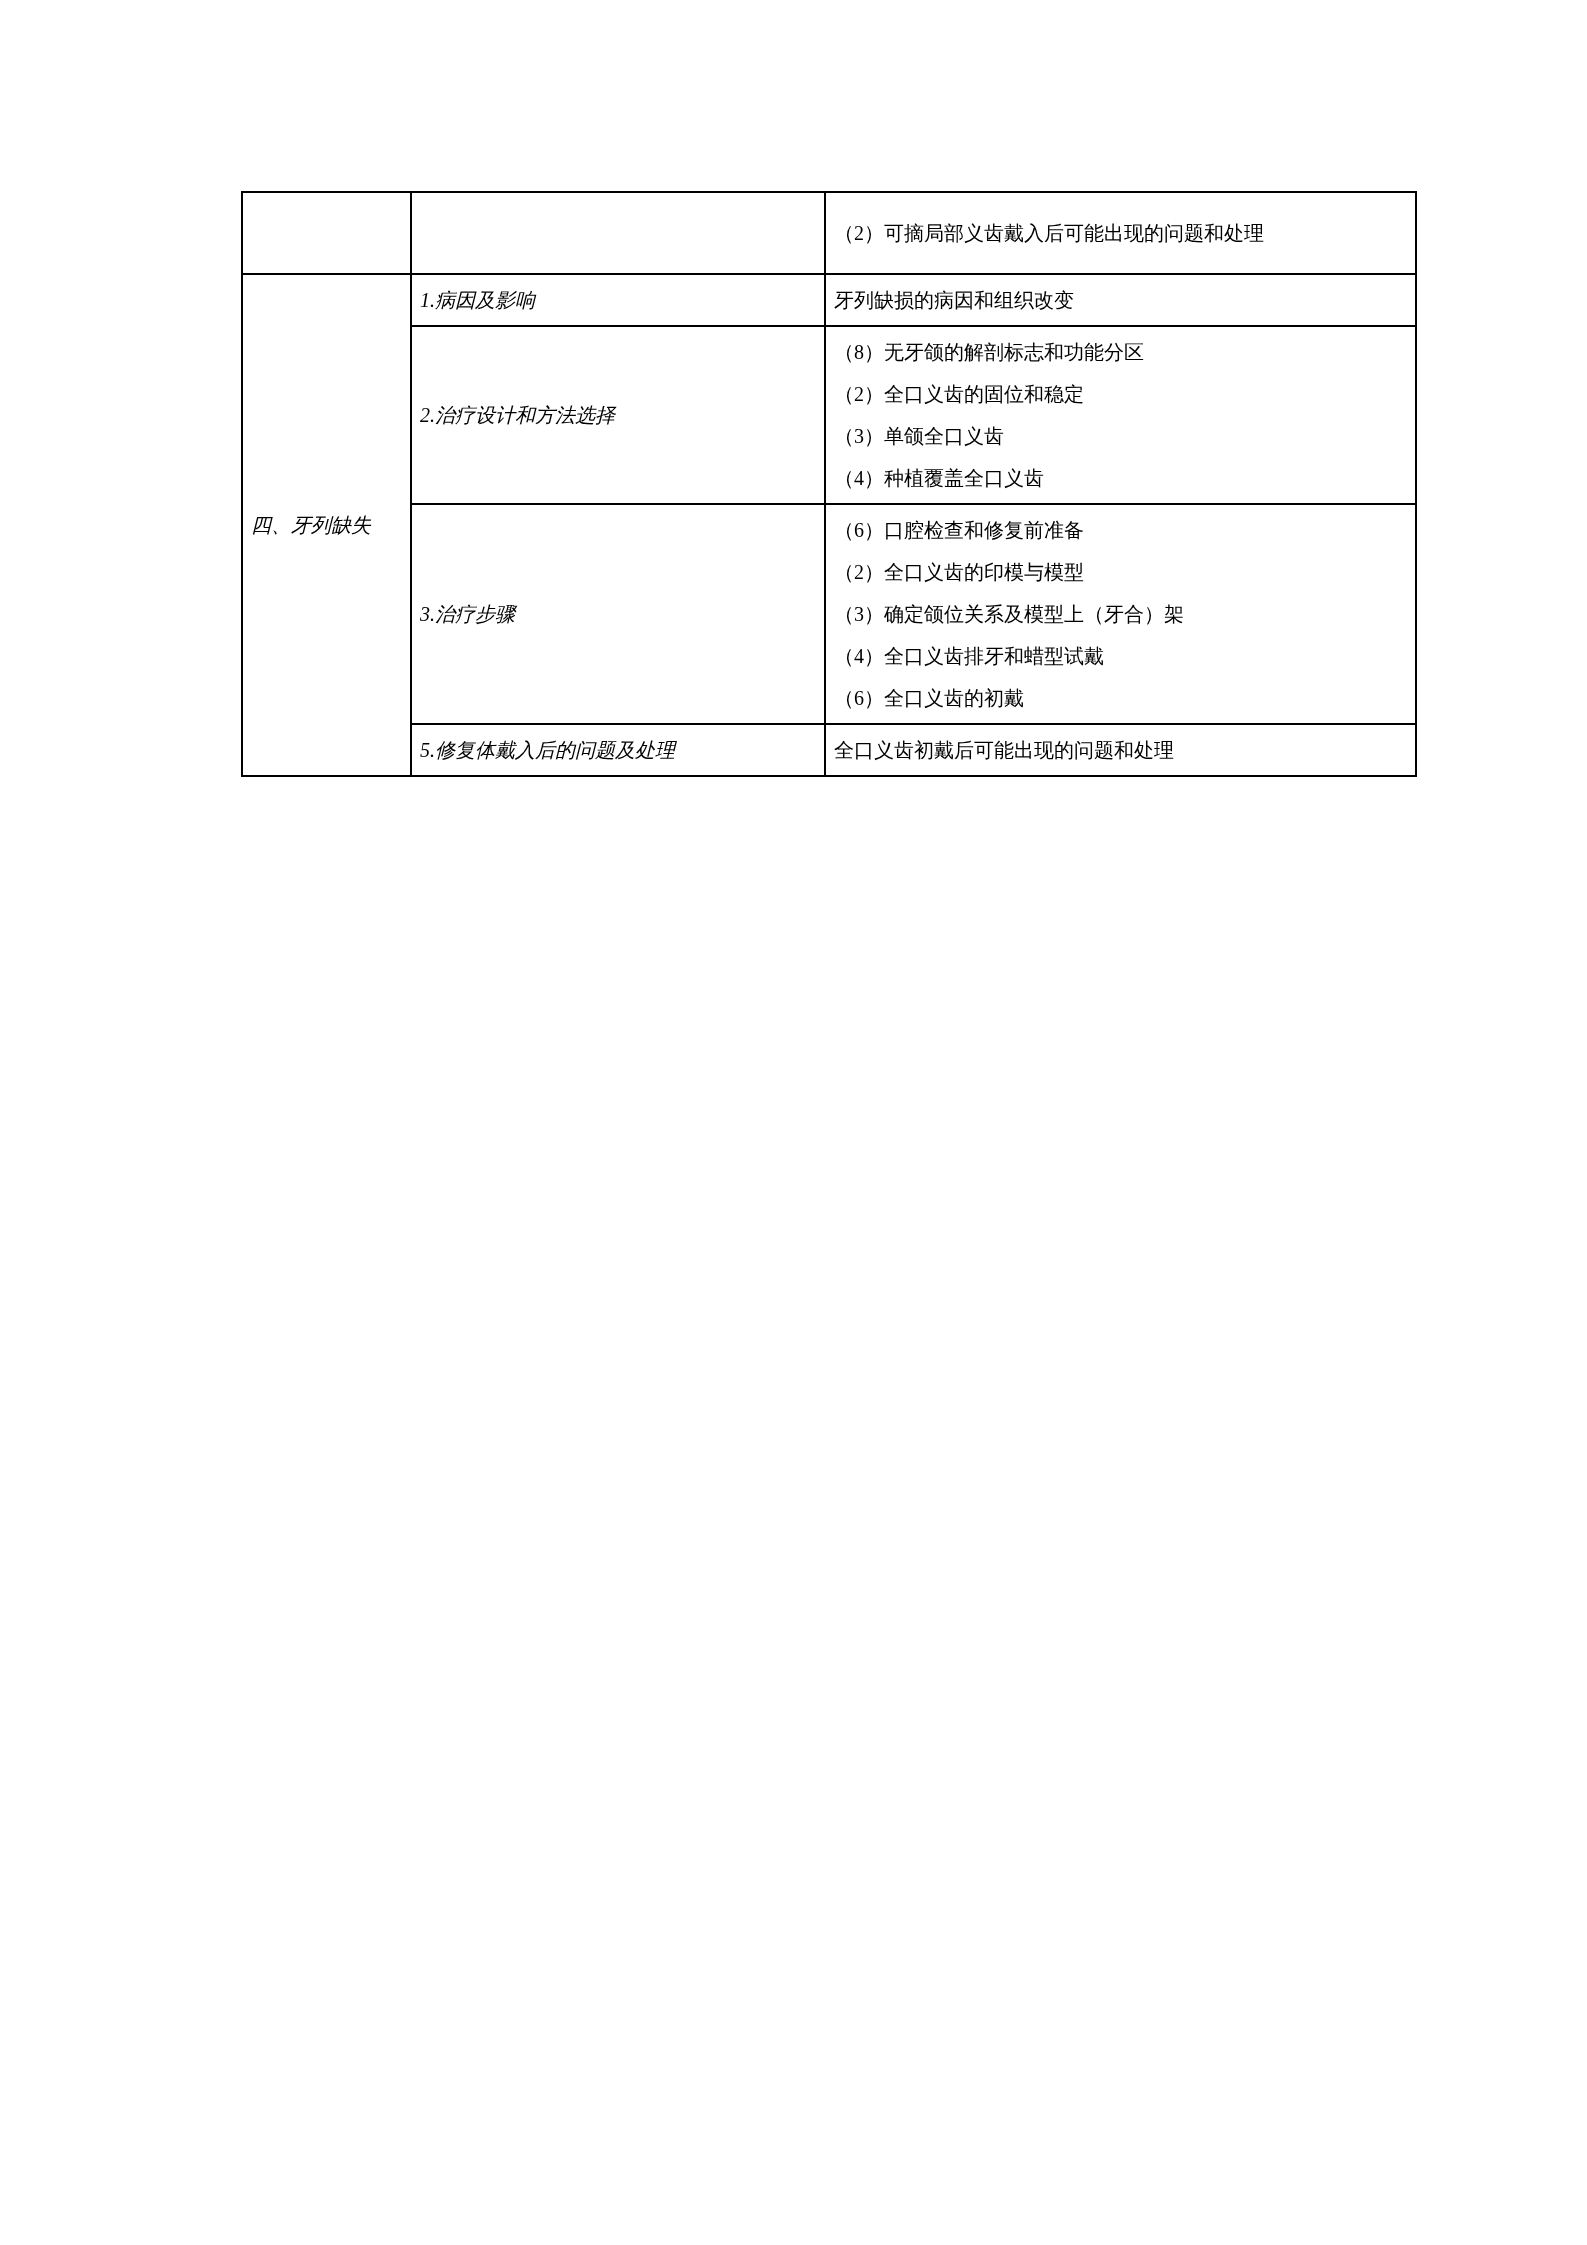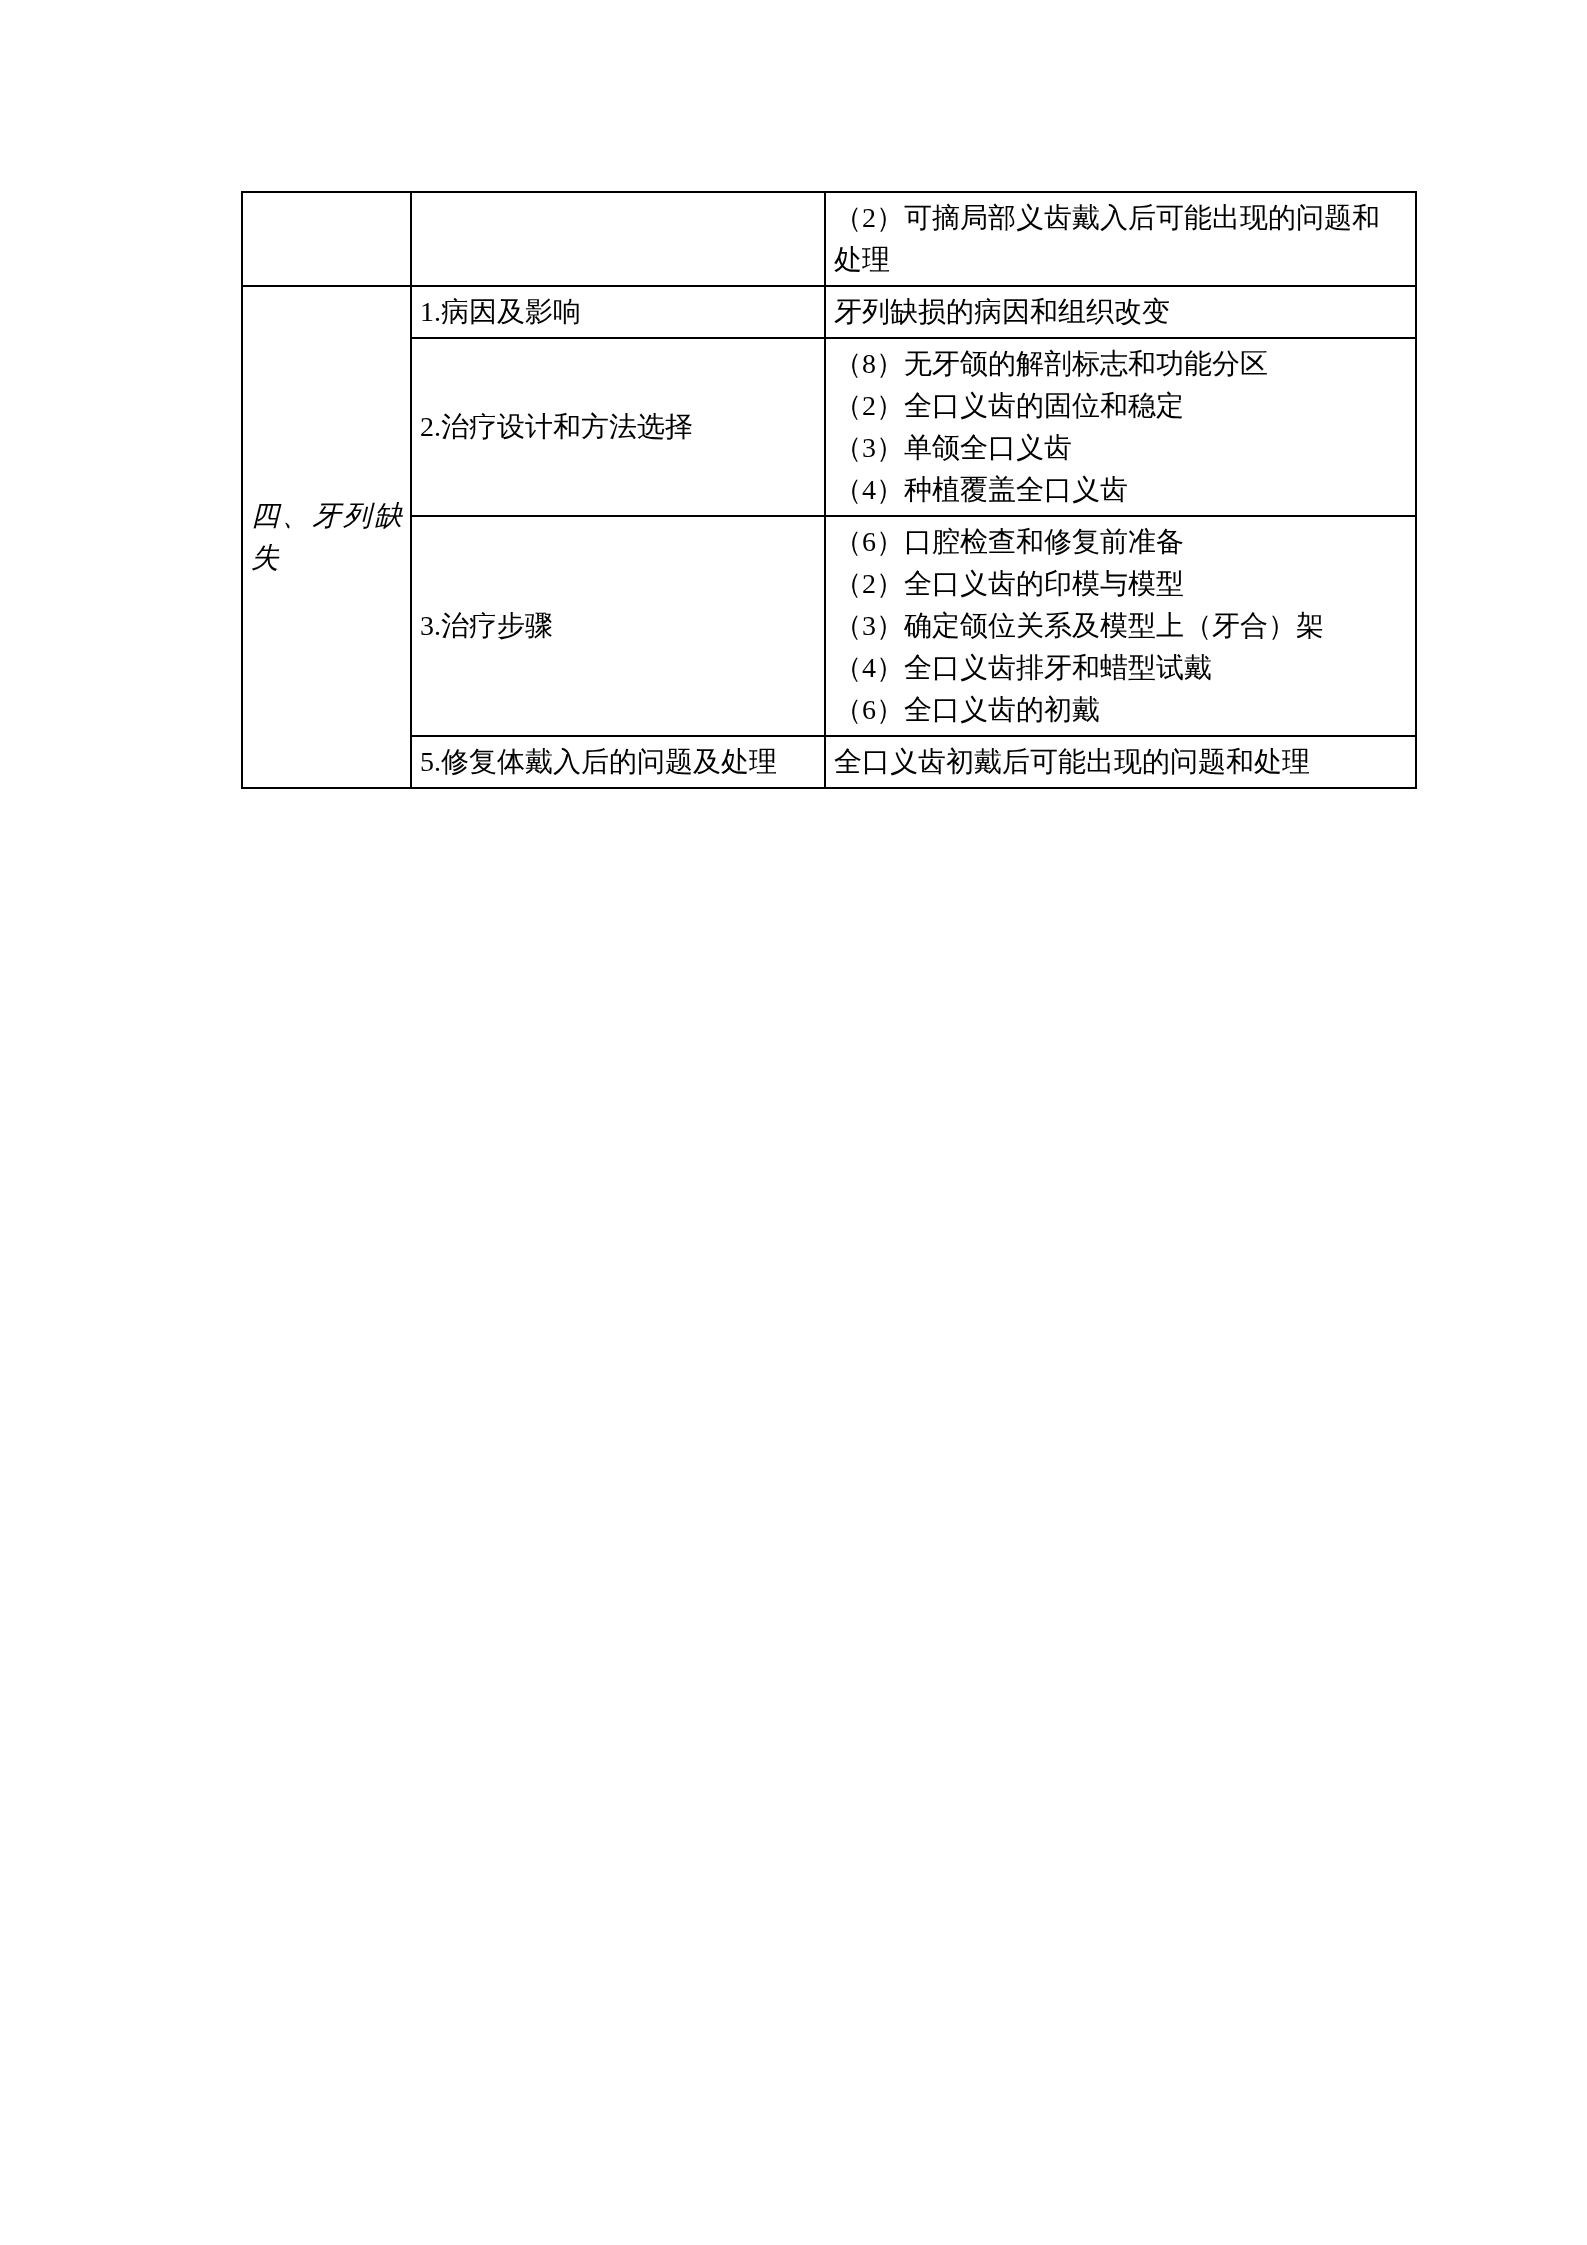--- a/index.html
+++ b/index.html
@@ -15,37 +15,38 @@
     overflow: hidden;
     font-family: "Liberation Serif", "DejaVu Serif", serif;
     color: #000000;
   }
   table.doc-table {
     position: absolute;
     left: 241px;
     top: 191px;
     border-collapse: collapse;
     table-layout: fixed;
-    font-size: 28px;
+    font-size: 20px;
     line-height: 42px;
   }
   table.doc-table td {
     border: 2px solid #000000;
     vertical-align: middle;
     padding: 4px 8px;
     overflow: hidden;
   }
   td.col-category {
     width: 151px;
     padding: 4px 8px 4px 13px;
     font-style: italic;
   }
   td.col-topic {
     width: 396px;
     padding: 4px 8px 4px 8px;
+    font-style: italic;
   }
   td.col-detail {
     width: 573px;
     padding: 4px 26px 4px 9px;
   }
   .cat-text {
     text-align: justify;
     text-align-last: left;
   }
   .detail-line, .topic-text, .cat-text {

